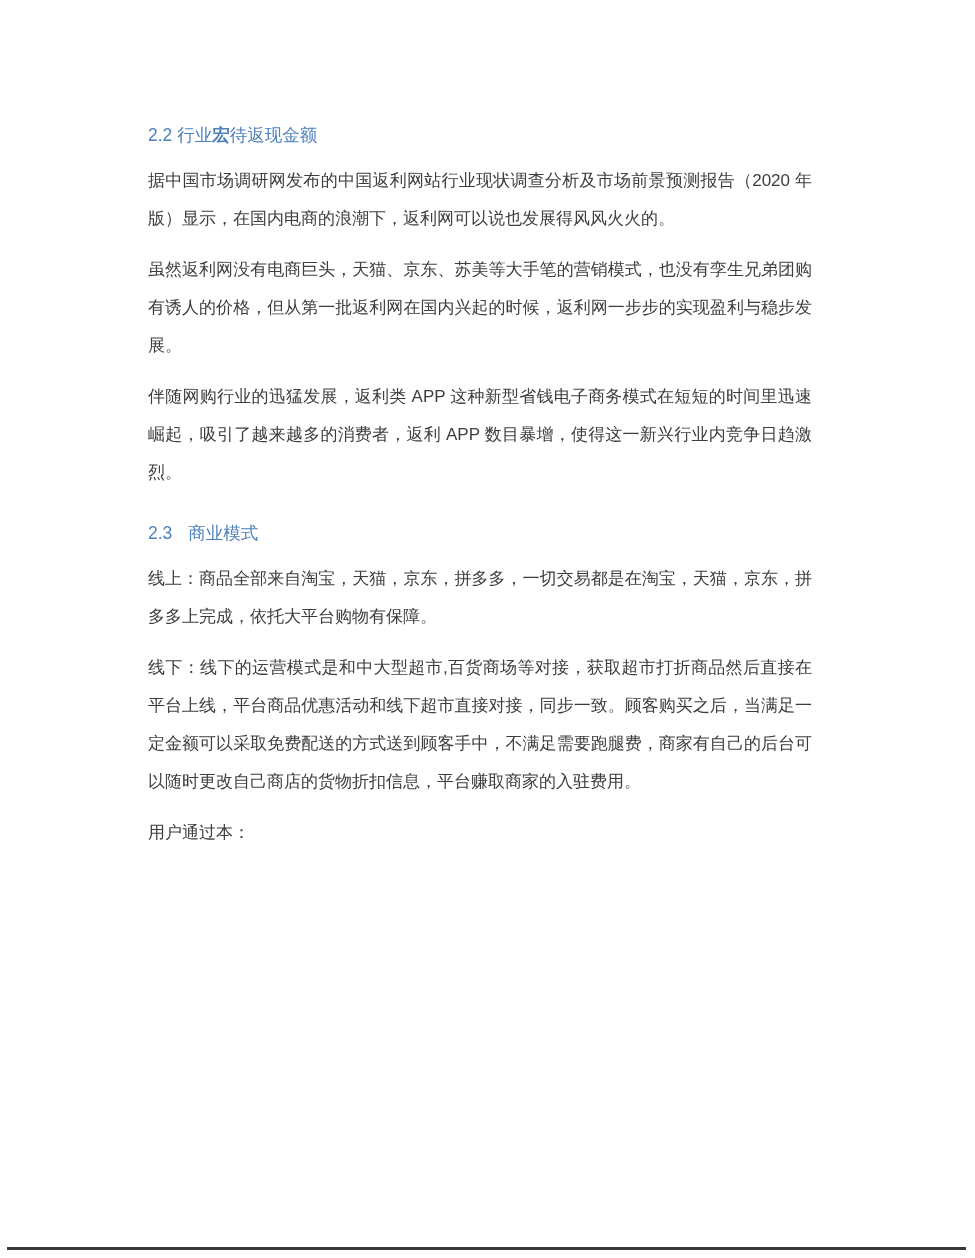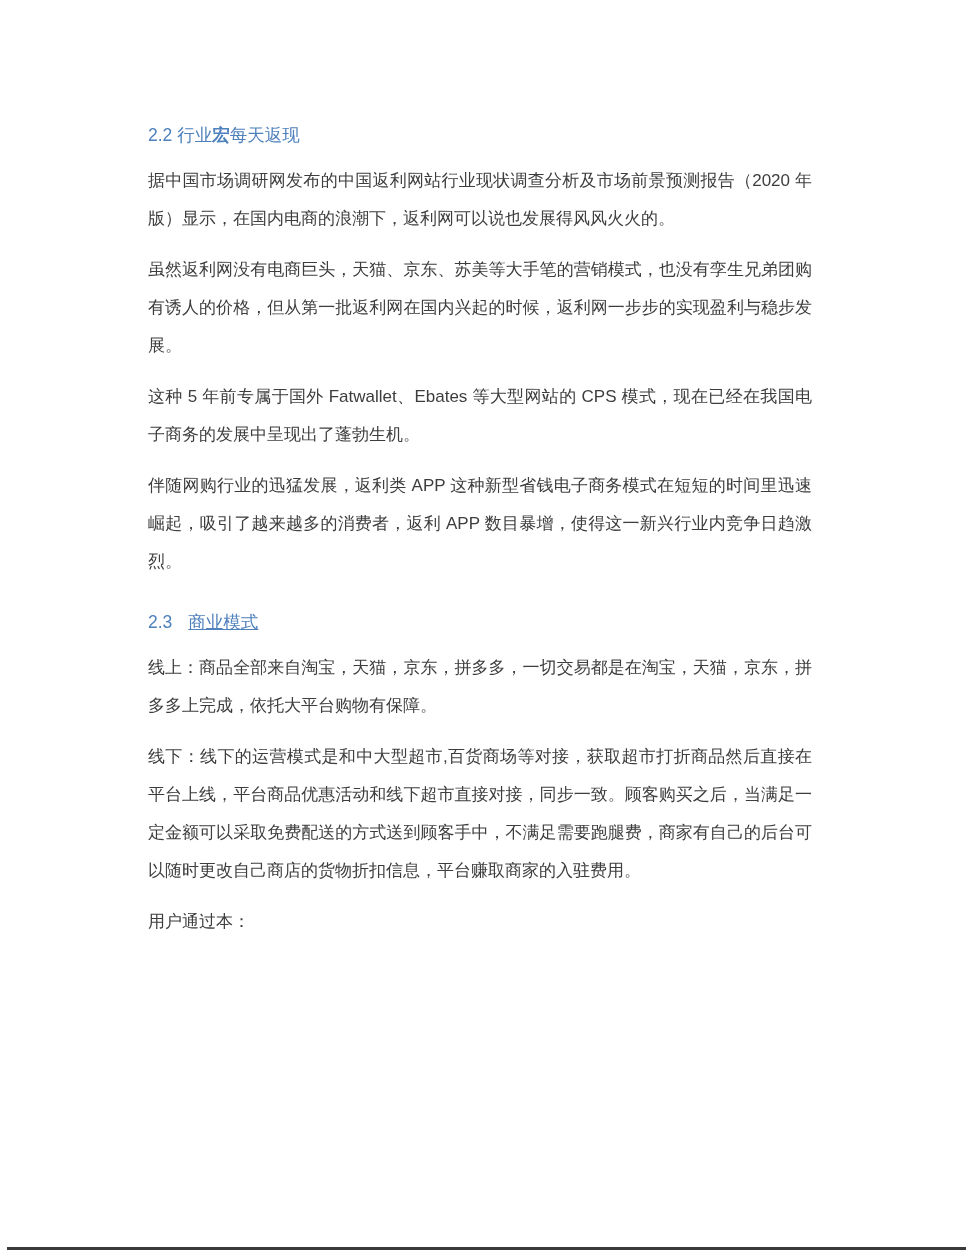--- a/index.html
+++ b/index.html
@@ -30,21 +30,20 @@
   }
   .heading {
     font-size: 17.5px;
     font-weight: normal;
     color: #4f81bd;
     line-height: 26px;
     margin: 0 0 14px 0;
   }
   .heading.second {
     margin-top: 28px;
-    text-decoration: underline;
   }
   .heading .bold-char {
     font-weight: bold;
   }
   .heading .num {
     display: inline-block;
     margin-right: 16px;
   }
   .bottom-rule {
     position: absolute;
@@ -53,28 +52,27 @@
     bottom: 8px;
     height: 3px;
     background: #3a3a3a;
   }
 </style>
 </head>
 <body>
 
 <div class="page-content">
 
-  <h2 class="heading"><span>2.2 行业</span><span class="bold-char">宏</span><span>每天返现</span></h2>
+  <h2 class="heading"><span>2.2 行业</span><span class="bold-char">宏</span><span>待返现金额</span></h2>
 
   <p class="para">据中国市场调研网发布的中国返利网站行业现状调查分析及市场前景预测报告（2020 年版）显示，在国内电商的浪潮下，返利网可以说也发展得风风火火的。</p>
 
   <p class="para">虽然返利网没有电商巨头，天猫、京东、苏美等大手笔的营销模式，也没有孪生兄弟团购有诱人的价格，但从第一批返利网在国内兴起的时候，返利网一步步的实现盈利与稳步发展。</p>
 
 
-  <p class="para">这种 5 年前专属于国外 Fatwallet、Ebates 等大型网站的 CPS 模式，现在已经在我国电子商务的发展中呈现出了蓬勃生机。</p>
 
   <p class="para">伴随网购行业的迅猛发展，返利类 APP 这种新型省钱电子商务模式在短短的时间里迅速崛起，吸引了越来越多的消费者，返利 APP 数目暴增，使得这一新兴行业内竞争日趋激烈。</p>
 
   <h2 class="heading second"><span class="num">2.3</span><span>商业模式</span></h2>
 
   <p class="para">线上：商品全部来自淘宝，天猫，京东，拼多多，一切交易都是在淘宝，天猫，京东，拼多多上完成，依托大平台购物有保障。</p>
 
   <p class="para">线下：线下的运营模式是和中大型超市,百货商场等对接，获取超市打折商品然后直接在平台上线，平台商品优惠活动和线下超市直接对接，同步一致。顾客购买之后，当满足一定金额可以采取免费配送的方式送到顾客手中，不满足需要跑腿费，商家有自己的后台可以随时更改自己商店的货物折扣信息，平台赚取商家的入驻费用。</p>
 
   <p class="para">用户通过本：</p>

